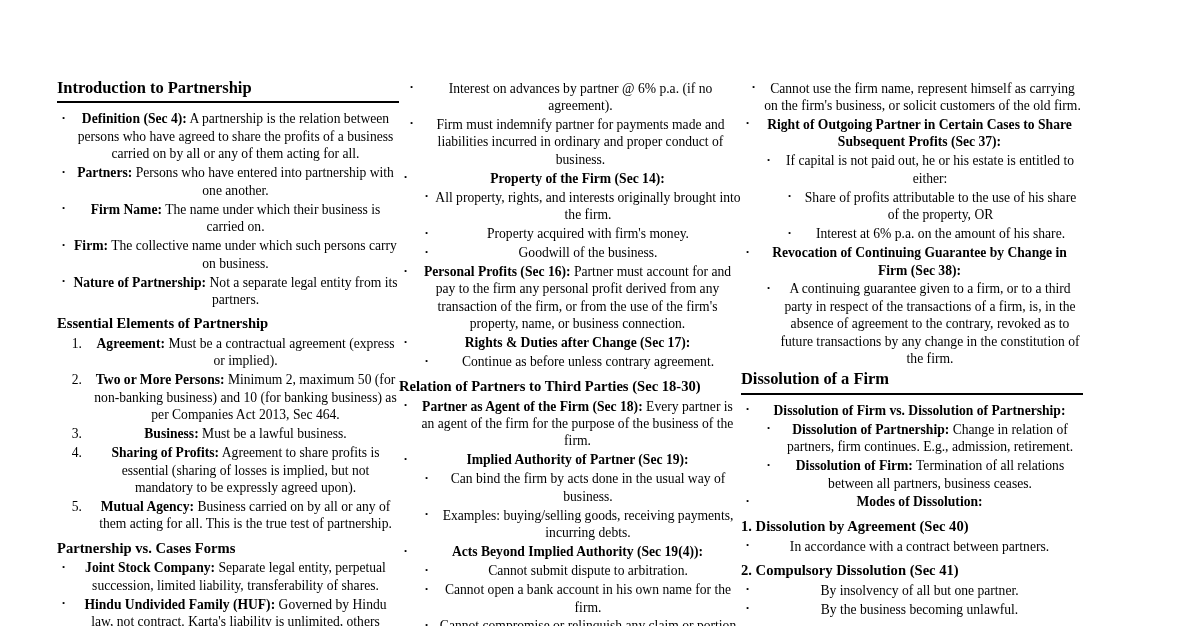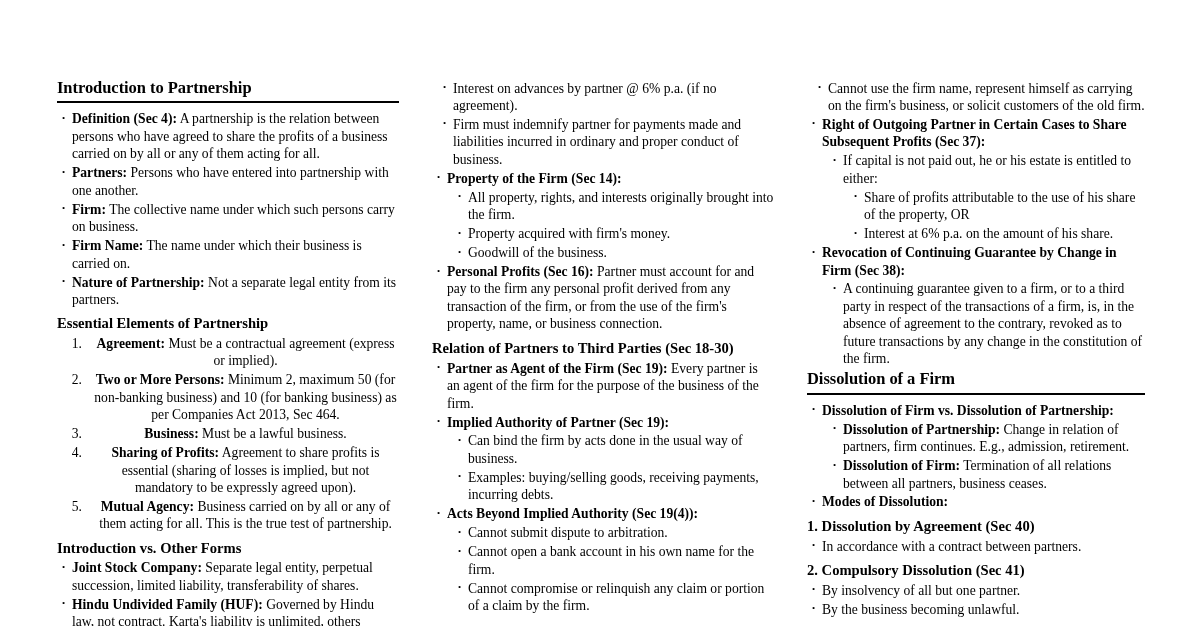--- a/index.html
+++ b/index.html
@@ -18,21 +18,20 @@
     position: relative;
     width: 1191px;
     height: 626px;
     overflow: hidden;
     box-sizing: border-box;
     padding: 78px 46px 0 57px;
   }
   .columns {
     display: flex;
     align-items: flex-start;
-    gap: 33px;
     height: 548px;
     overflow: hidden;
   }
   .column {
     width: 342px;
     flex: 0 0 342px;
     overflow: hidden;
     height: 548px;
   }
 
@@ -68,20 +67,21 @@
     list-style: none;
     margin: 0;
     padding: 0;
   }
   ul.bl > li {
     position: relative;
     font-size: 13.6px;
     line-height: 1.285;
     padding-left: 11px;
     margin: 0 0 1.5px 0;
+    text-align: center;
   }
   ul.bl > li::before {
     content: "\2022";
     position: absolute;
     left: 1px;
     top: -0.5px;
     font-size: 9px;
     line-height: 1.9;
   }
   
@@ -122,54 +122,57 @@
 <body>
 
 <div class="page">
   <div class="columns" id="columns">
       <div class="column">
         <div class="h1">Introduction to Partnership</div>
         <hr class="h1-rule">
         <ul class="bl lvl1">
           <li><b>Definition (Sec 4):</b> <span>A partnership is the relation between persons who have agreed to share the profits of a business carried on by all or any of them acting for all.</span></li>
           <li><b>Partners:</b> <span>Persons who have entered into partnership with one another.</span></li>
+          <li><b>Firm Name:</b> <span>The name under which their business is carried on.</span></li>
           <li><b>Firm:</b> <span>The collective name under which such persons carry on business.</span></li>
-          <li><b>Firm Name:</b> <span>The name under which their business is carried on.</span></li>
           <li><b>Nature of Partnership:</b> <span>Not a separate legal entity from its partners.</span></li>
         </ul>
         <div class="h2">Essential Elements of Partnership</div>
         <ol class="nl">
           <li><b>Agreement:</b> <span>Must be a contractual agreement (express or implied).</span></li>
           <li><b>Two or More Persons:</b> <span>Minimum 2, maximum 50 (for non-banking business) and 10 (for banking business) as per Companies Act 2013, Sec 464.</span></li>
           <li><b>Business:</b> <span>Must be a lawful business.</span></li>
           <li><b>Sharing of Profits:</b> <span>Agreement to share profits is essential (sharing of losses is implied, but not mandatory to be expressly agreed upon).</span></li>
           <li><b>Mutual Agency:</b> <span>Business carried on by all or any of them acting for all. This is the true test of partnership.</span></li>
         </ol>
-        <div class="h2">Introduction vs. Other Forms</div>
+        <div class="h2">Partnership vs. Cases Forms</div>
         <ul class="bl lvl1">
           <li><b>Joint Stock Company:</b> <span>Separate legal entity, perpetual succession, limited liability, transferability of shares.</span></li>
           <li><b>Hindu Undivided Family (HUF):</b> <span>Governed by Hindu law, not contract. Karta's liability is unlimited, others limited. No mutual agency.</span></li>
         </ul>
       </div>
       <div class="column">
         <ul class="bl lvl2">
           <li><span>Interest on advances by partner @ 6% p.a. (if no agreement).</span></li>
           <li><span>Firm must indemnify partner for payments made and liabilities incurred in ordinary and proper conduct of business.</span></li>
         </ul>
         <ul class="bl lvl1">
           <li><b>Property of the Firm (Sec 14):</b><ul class="bl lvl2">
               <li><span>All property, rights, and interests originally brought into the firm.</span></li>
               <li><span>Property acquired with firm's money.</span></li>
               <li><span>Goodwill of the business.</span></li>
             </ul></li>
           <li><b>Personal Profits (Sec 16):</b> <span>Partner must account for and pay to the firm any personal profit derived from any transaction of the firm, or from the use of the firm's property, name, or business connection.</span></li>
+          <li><b>Rights &amp; Duties after Change (Sec 17):</b><ul class="bl lvl2">
+              <li><span>Continue as before unless contrary agreement.</span></li>
+            </ul></li>
         </ul>
         <div class="h3">Relation of Partners to Third Parties (Sec 18-30)</div>
         <ul class="bl lvl1">
-          <li><b>Partner as Agent of the Firm (Sec 19):</b> <span>Every partner is an agent of the firm for the purpose of the business of the firm.</span></li>
+          <li><b>Partner as Agent of the Firm (Sec 18):</b> <span>Every partner is an agent of the firm for the purpose of the business of the firm.</span></li>
           <li><b>Implied Authority of Partner (Sec 19):</b><ul class="bl lvl2">
               <li><span>Can bind the firm by acts done in the usual way of business.</span></li>
               <li><span>Examples: buying/selling goods, receiving payments, incurring debts.</span></li>
             </ul></li>
           <li><b>Acts Beyond Implied Authority (Sec 19(4)):</b><ul class="bl lvl2">
               <li><span>Cannot submit dispute to arbitration.</span></li>
               <li><span>Cannot open a bank account in his own name for the firm.</span></li>
               <li><span>Cannot compromise or relinquish any claim or portion of a claim by the firm.</span></li>
             </ul></li>
         </ul>

